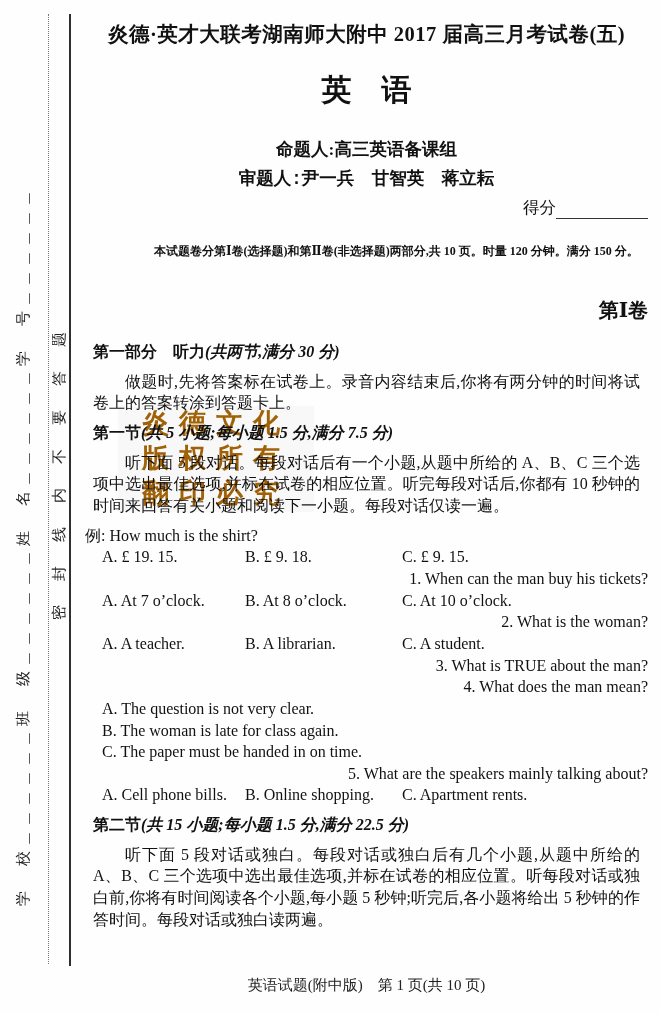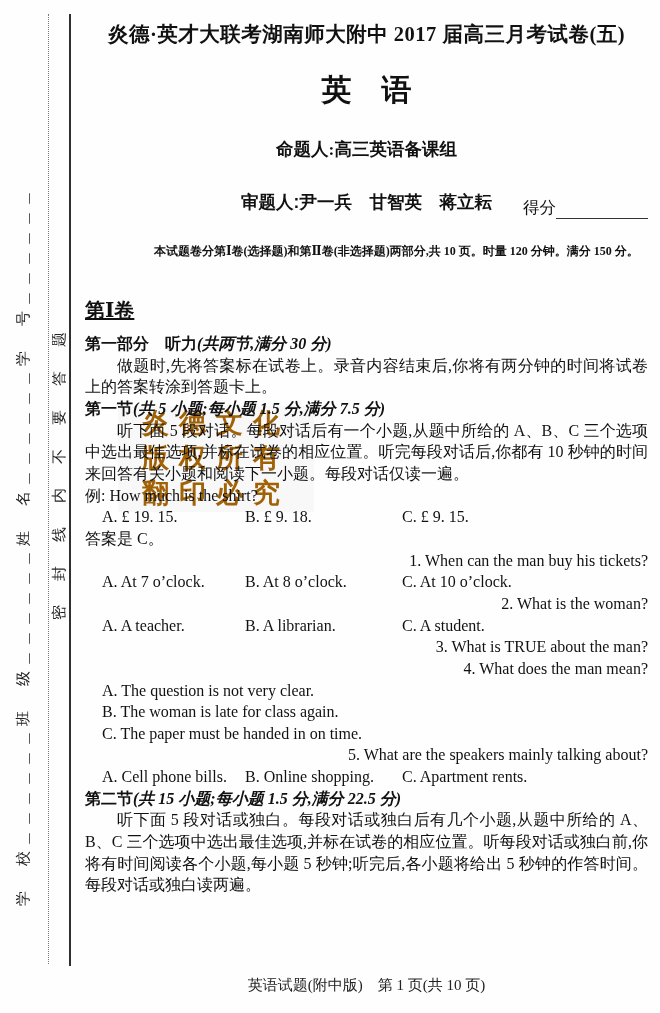--- a/index.html
+++ b/index.html
@@ -27,33 +27,33 @@
              font-family:"Liberation Sans","DejaVu Sans",sans-serif;}
 
   
   .content{position:absolute;left:85px;width:563px;z-index:1;}
   #exam-title{top:20px;text-align:center;font-size:20.5px;font-weight:bold;
               letter-spacing:.5px;}
   #subject-title{top:70px;text-align:center;font-size:30px;font-weight:bold;}
   #setter-line{top:137px;text-align:center;font-size:17.5px;font-weight:bold;
                font-family:Liberation Serif, serif;}
   #reviewer-line{top:166px;text-align:center;font-size:17.5px;font-weight:bold;
-               font-family:Liberation Sans, sans-serif;margin-top:24px;}
+               font-family:Liberation Mono, monospace;}
   #score-block{top:197px;text-align:right;font-size:16.5px;}
   #score-line{display:inline-block;width:92px;border-bottom:1.5px solid #333;
               height:16px;vertical-align:bottom;}
 
   
   #intro{top:240px;font-size:12px;line-height:22px;text-align:justify;
          text-indent:2em;font-weight:700;margin-left:45px;}
-  #volume-title{top:297px;text-align:left;font-size:20px;font-weight:bold;text-decoration:underline;}
+  #volume-title{top:297px;text-align:right;font-size:20px;font-weight:bold;}
 
   
   #body{top:333px;font-size:16px;line-height:21.65px;}
-  #body p{margin:0;}
+  #body p{margin:8px;}
   .part-heading b, .sec-heading b{font-weight:bold;}
   .part-heading{font-weight:bold;}
   .paren{font-weight:600;font-style:italic;}
   .instr{text-align:justify;text-indent:2em;}
   .line{white-space:nowrap;}
   .q-text{white-space:nowrap;text-align:right;}
   .q-options.row{display:grid;grid-template-columns:143px 157px auto;
                  padding-left:17px;}
   .q-options.stack{padding-left:17px;}
   .q-options .opt{white-space:nowrap;}
@@ -98,21 +98,20 @@
     <p class="instr">听下面 5 段对话。每段对话后有一个小题,从题中所给的 A、B、C 三个选项中选出最佳选项,并标在试卷的相应位置。听完每段对话后,你都有 10 秒钟的时间来回答有关小题和阅读下一小题。每段对话仅读一遍。</p>
 
     <div class="line">
       <span class="example-prefix">例:</span><span>How much is the shirt?</span>
     </div>
     <div class="q-options row">
       <div class="opt">A. £ 19. 15.</div>
       <div class="opt">B. £ 9. 18.</div>
       <div class="opt">C. £ 9. 15.</div>
     </div>
-    <p>答案是 C。</p>
 
     <div id="questions">
   <div class="question">
     <div class="q-text">1. When can the man buy his tickets?</div>
     <div class="q-options row">
             <div class="opt">A. At 7 o’clock.</div>
             <div class="opt">B. At 8 o’clock.</div>
             <div class="opt">C. At 10 o’clock.</div>
           </div>
   </div>

